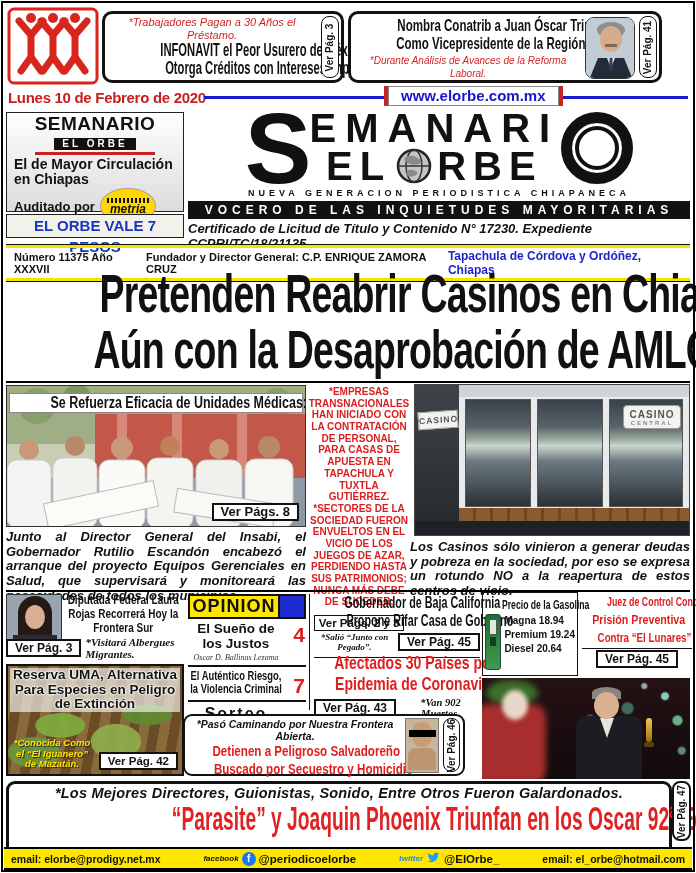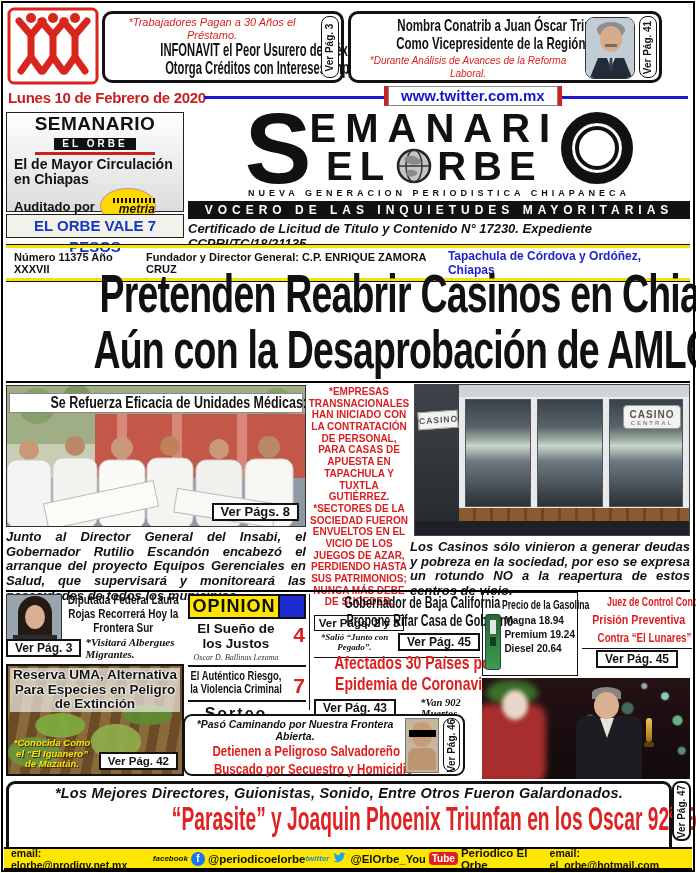--- a/index.html
+++ b/index.html
@@ -34,21 +34,21 @@
   .website-box span { color:#1515cc; font-weight:800; font-size:15px; }
 
   
   .mast-side { left:6px; top:112px; width:178px; height:100px; border:1.5px solid #222; background:linear-gradient(#ffffff,#dcdcdc); text-align:center; padding-top:2px; }
   .m1 { font-weight:900; font-size:19px; letter-spacing:.5px; line-height:18px; }
   .m2 { display:inline-block; background:#111; color:#fff; font-weight:900; font-size:10px; letter-spacing:3px; padding:0 8px; line-height:12px; }
   .m3 { height:3px; width:120px; margin:1px auto 2px; background:#c22; }
   .circ { text-align:left; font-weight:800; font-size:14px; line-height:15px; padding-left:7px; }
   .audit-row { display:flex; align-items:center; gap:5px; padding:1px 0 0 7px; }
   .audit-label { font-weight:800; font-size:13px; }
-  .metria { width:56px; height:36px; background:#ffd900; border-radius:50%; border:1px solid #b99; display:flex; flex-direction:column; align-items:flex-end; justify-content:center; }
+  .metria { width:56px; height:36px; background:#ffd900; border-radius:50%; border:1px solid #b99; display:flex; flex-direction:column; align-items:center; justify-content:center; }
   .metria .ticks { width:42px; height:5px; background:repeating-linear-gradient(90deg,#111 0 2px,transparent 2px 4px); }
   .metria .mt { font-weight:800; font-style:italic; font-size:12px; line-height:12px; }
   .price-box { left:6px; top:214px; width:178px; height:24px; border:1.5px solid #222; background:#f2f2ea; color:#1536c0; font-weight:900; font-size:15px; text-align:center; line-height:21px; }
 
   
   .mast-main { left:188px; top:110px; width:502px; height:132px; display:flex; flex-direction:column; align-items:center; }
   .logo-row { height:82px; display:flex; align-items:center; justify-content:center; }
   .gS { font-size:100px; font-weight:900; line-height:74px; letter-spacing:-4px; }
   .mid { display:flex; flex-direction:column; align-items:center; margin:0 2px; }
   .emanari { font-weight:900; font-size:40px; letter-spacing:9px; line-height:36px; }
@@ -252,21 +252,21 @@
       </svg>
     </div>
     <div class="vref">
         <span>Ver Pág. 41</span>
       </div>
   </div>
 
   <div class="abs date-row">
     <div class="abs date">Lunes 10 de Febrero de 2020</div>
     <div class="abs blue-rule"></div>
-    <div class="abs website-box"><span>www.twitter.com.mx</span></div>
+    <div class="abs website-box"><span>www.elorbe.com.mx</span></div>
   </div>
 
   <div class="abs mast-side">
     <div class="m1">SEMANARIO</div>
     <div class="m2">EL ORBE</div>
     <div class="m3"></div>
     <div class="circ">El de Mayor Circulación</div>
     <div class="circ">en Chiapas</div>
     <div class="audit-row">
       <span class="audit-label">Auditado por</span>
@@ -503,20 +503,15 @@
       <span class="fb-ic">f</span>
       <span class="f-hand">@periodicoelorbe</span>
     </span>
     <span class="f-grp">
       <span class="f-lab tw-lab">twitter</span>
       <svg width="15" height="13" viewBox="0 0 24 20">
         <path d="M22 2.3c-.7.3-1.5.6-2.3.7.8-.5 1.5-1.3 1.8-2.2-.8.5-1.7.8-2.6 1A4 4 0 0 0 12 5.3 11.4 11.4 0 0 1 3.9 1.1a4 4 0 0 0 1.2 5.3c-.6 0-1.2-.2-1.8-.5 0 1.9 1.3 3.5 3.2 3.9-.6.2-1.2.2-1.8.1a4 4 0 0 0 3.7 2.8A8 8 0 0 1 2 14.4 11.3 11.3 0 0 0 8.1 16c7.3 0 11.4-6.1 11.1-11.6.8-.5 1.4-1.2 1.9-2z" fill="#1da1f2"></path>
       </svg>
       <span class="f-hand">@ElOrbe_</span>
     </span>
-    <span class="f-grp">
-      <span class="f-hand" style="font-size:11px;">You</span>
-      <span class="yt-tube">Tube</span>
-      <span class="f-hand">Periodico El Orbe</span>
-    </span>
     <span class="f-em">email: el_orbe@hotmail.com</span>
   </div>
 </div>
 
 </body></html>

